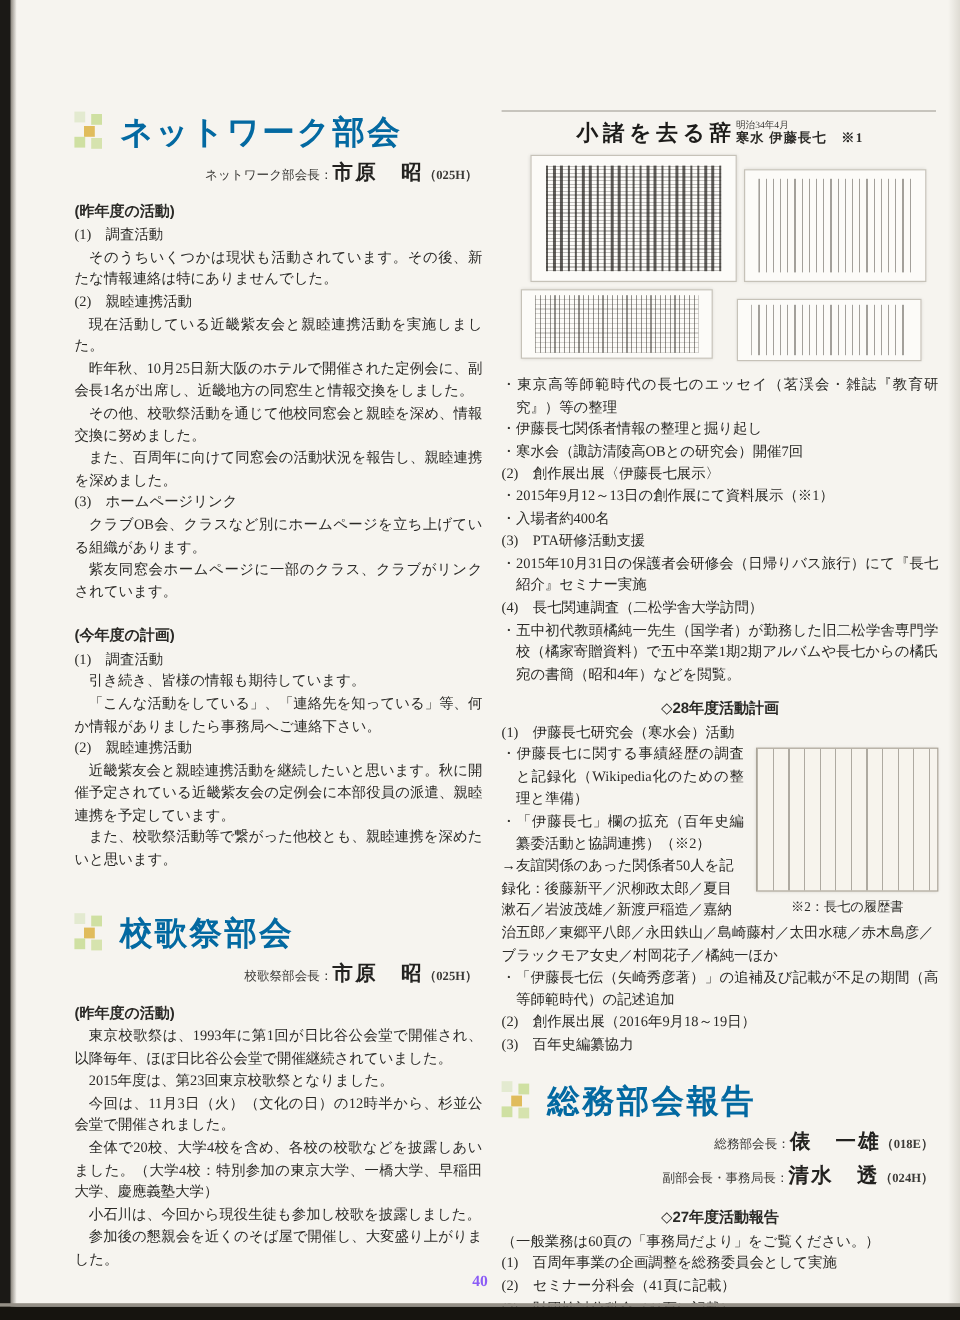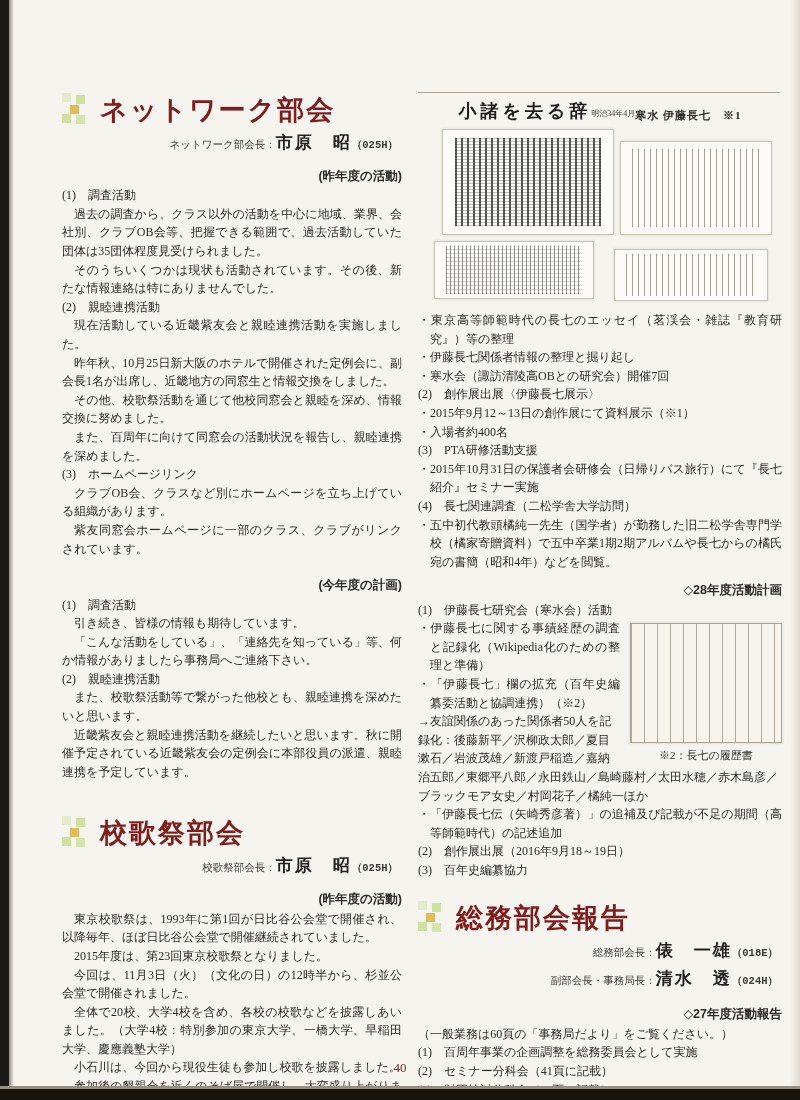--- a/index.html
+++ b/index.html
@@ -27,41 +27,41 @@
   .sec-head{display:flex;align-items:center;margin-bottom:2px;}
   .sq-icon{position:relative;width:30px;height:30px;flex:none;margin-right:8px;margin-top:-4px;}
   .sq-icon i{position:absolute;width:9px;height:9px;}
   .sq-icon i:nth-child(1){left:0;top:0;background:#e3ead0;}
   .sq-icon i:nth-child(2){left:14px;top:2px;background:#cfe0a2;}
   .sq-icon i:nth-child(3){left:8px;top:12px;background:#e0bc5c;}
   .sq-icon i:nth-child(4){left:0;top:21px;background:#cfe0a2;}
   .sq-icon i:nth-child(5){left:14px;top:22px;background:#d6e3ae;}
   .sec-title{
     font-family:"Liberation Sans","DejaVu Sans",sans-serif;
-    font-size:27px;font-weight:bold;letter-spacing:2px;color:#7f1d1d;margin:0;
+    font-size:27px;font-weight:bold;letter-spacing:2px;color:#0369a1;margin:0;
   }
-  .sec-sub{text-align:right;font-size:10.5px;color:#3a3936;margin:2px 4px 8px 0;line-height:1.7;font-family:Liberation Mono, monospace;}
+  .sec-sub{text-align:right;font-size:10.5px;color:#3a3936;margin:2px 4px 8px 0;line-height:1.7;}
   .sec-sub .nm{font-size:17px;font-weight:bold;letter-spacing:2px;color:#232220;}
   .sec-sub .id{font-size:10.5px;font-weight:bold;}
 
   
   .ln{font-size:12px;line-height:1.55;text-align:justify;}
-  .ln-head{font-family:"Liberation Sans","DejaVu Sans",sans-serif;font-weight:bold;font-size:12.5px;margin-top:8px;text-align:right;}
+  .ln-head{font-family:"Liberation Sans","DejaVu Sans",sans-serif;font-weight:bold;font-size:12.5px;margin-top:8px;text-align:left;}
   .ln-num{text-align:left;}
   .ln-para{text-indent:1em;}
   .ln-bullet{padding-left:1em;text-indent:-1em;}
-  .ln-diamond{font-family:"Liberation Sans","DejaVu Sans",sans-serif;font-weight:bold;font-size:12.5px;margin-top:10px;text-align:right;}
+  .ln-diamond{font-family:"Liberation Sans","DejaVu Sans",sans-serif;font-weight:bold;font-size:12.5px;margin-top:10px;text-align:center;}
   .ln-flush{text-align:left;}
   .ln-gap{height:10px;}
 
   
   .fig-rule{border-top:1px solid #a8a49c;margin:0 2px 6px 0;}
   .fig-title-row{display:flex;justify-content:center;align-items:flex-end;gap:0;margin-bottom:6px;}
   .fig-title{font-family:"Liberation Sans","DejaVu Sans",sans-serif;font-weight:bold;font-size:18px;letter-spacing:4px;color:#1d1c1a;}
-  .fig-meta{display:flex;flex-direction:row;line-height:1.15;padding-bottom:1px;font-family:Liberation Serif, serif;}
+  .fig-meta{display:flex;flex-direction:column;line-height:1.15;padding-bottom:1px;font-family:Liberation Serif, serif;}
   .fig-meta-top{font-size:8px;color:#3a3936;}
   .fig-meta-bottom{font-size:11px;font-weight:bold;color:#2b2a27;letter-spacing:1px;}
   .fig-imagebox{position:relative;height:172px;margin:0 4px 10px 2px;}
   .thumb{position:absolute;background:#fcfbf8;border:1px solid #c6c2b8;box-shadow:0 0 3px rgba(0,0,0,.12);}
   .thumb .tx{position:absolute;left:7%;top:8%;right:7%;bottom:8%;}
   .tx-ms{background:
      repeating-linear-gradient(90deg,rgba(40,37,33,.75) 0 2px,rgba(40,37,33,0) 2px 6px),
      repeating-linear-gradient(0deg,rgba(40,37,33,.28) 0 1px,rgba(40,37,33,0) 1px 3px);}
   .tx-pr{background:repeating-linear-gradient(90deg,rgba(75,70,62,.5) 0 1px,rgba(75,70,62,0) 1px 6px);}
   .tx-lt{background:
@@ -76,21 +76,21 @@
   .inset{float:right;width:152px;margin:4px 0 4px 10px;}
   .inset-img{height:118px;background:
       linear-gradient(0deg, rgba(0,0,0,0) 0, rgba(0,0,0,0) 0),
       repeating-linear-gradient(90deg,rgba(115,109,98,.55) 0 1px,rgba(115,109,98,0) 1px 13px),
       #f7f4ed;
     border:1px solid #aaa498;box-shadow:0 0 3px rgba(0,0,0,.15);}
   .inset-cap{font-size:11px;text-align:center;margin-top:5px;color:#2b2a27;}
 
   .clearfix::after{content:"";display:block;clear:both;}
 
-  .page-num{position:absolute;left:0;right:0;bottom:24px;text-align:center;font-size:13px;color:#7f1d1d;}
+  .page-num{position:absolute;left:0;right:0;bottom:24px;text-align:center;font-size:13px;color:#8b5cf6;font-weight:bold;}
 </style>
 </head>
 <body>
 
 <div class="edge-left"></div>
 <div class="edge-left-soft"></div>
 <div class="edge-right-soft"></div>
 
 <div class="sheet">
   <div class="cols">
@@ -107,38 +107,37 @@
               <i></i>
             </span>
           <h2 class="sec-title">ネットワーク部会</h2>
         </div>
         <div class="sec-sub">
           <span>ネットワーク部会長：</span><span class="nm">市原　昭</span><span class="id">（025H）</span>
         </div>
         <div>
             <div class="ln ln-head">(昨年度の活動)</div>
             <div class="ln ln-num">(1)　調査活動</div>
-            <div class="ln ln-para">過去の調査から、クラス以外の活動を中心に地域、業界、会社別、クラブOB会等、把握できる範囲で、過去活動していた団体は35団体程度見受けられました。</div>
             <div class="ln ln-para">そのうちいくつかは現状も活動されています。その後、新たな情報連絡は特にありませんでした。</div>
             <div class="ln ln-num">(2)　親睦連携活動</div>
             <div class="ln ln-para">現在活動している近畿紫友会と親睦連携活動を実施しました。</div>
             <div class="ln ln-para">昨年秋、10月25日新大阪のホテルで開催された定例会に、副会長1名が出席し、近畿地方の同窓生と情報交換をしました。</div>
             <div class="ln ln-para">その他、校歌祭活動を通じて他校同窓会と親睦を深め、情報交換に努めました。</div>
             <div class="ln ln-para">また、百周年に向けて同窓会の活動状況を報告し、親睦連携を深めました。</div>
             <div class="ln ln-num">(3)　ホームページリンク</div>
             <div class="ln ln-para">クラブOB会、クラスなど別にホームページを立ち上げている組織があります。</div>
             <div class="ln ln-para">紫友同窓会ホームページに一部のクラス、クラブがリンクされています。</div>
             <div class="ln ln-gap"></div>
             <div class="ln ln-head">(今年度の計画)</div>
             <div class="ln ln-num">(1)　調査活動</div>
             <div class="ln ln-para">引き続き、皆様の情報も期待しています。</div>
             <div class="ln ln-para">「こんな活動をしている」、「連絡先を知っている」等、何か情報がありましたら事務局へご連絡下さい。</div>
             <div class="ln ln-num">(2)　親睦連携活動</div>
+            <div class="ln ln-para">近畿紫友会と親睦連携活動を継続したいと思います。秋に開催予定されている近畿紫友会の定例会に本部役員の派遣、親睦連携を予定しています。</div>
             <div class="ln ln-para">また、校歌祭活動等で繋がった他校とも、親睦連携を深めたいと思います。</div>
-            <div class="ln ln-para">近畿紫友会と親睦連携活動を継続したいと思います。秋に開催予定されている近畿紫友会の定例会に本部役員の派遣、親睦連携を予定しています。</div>
           </div>
       </div>
 
       <div class="sec">
         <div class="sec-head">
           <span class="sq-icon">
               <i></i>
               <i></i>
               <i></i>
               <i></i>

